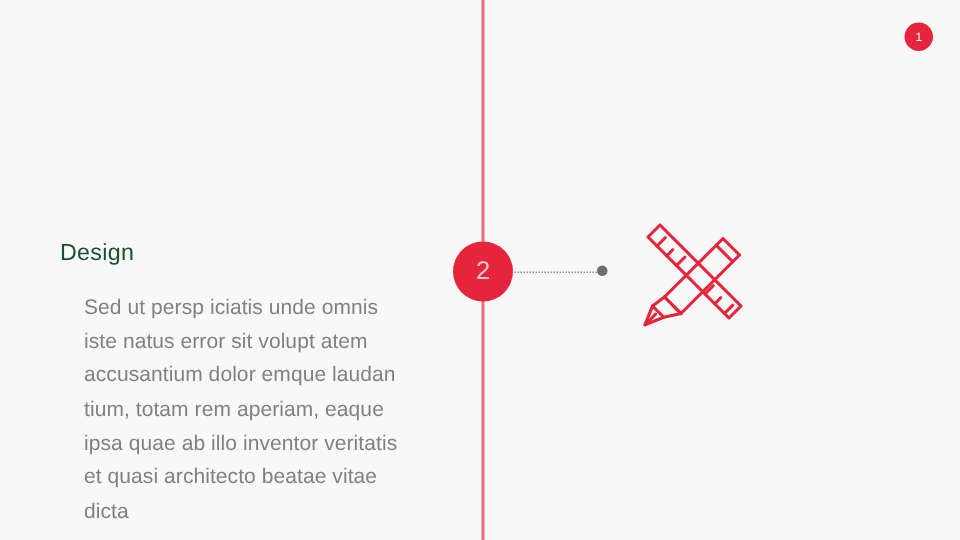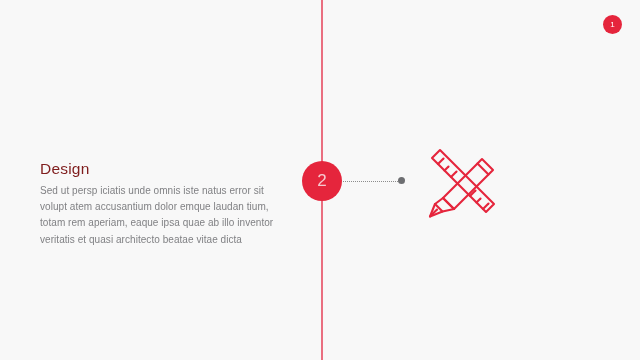--- a/index.html
+++ b/index.html
@@ -52,31 +52,31 @@
   #text-block {
     position: absolute;
     left: 40px;
     top: 160px;
     width: 243px;
   }
   #heading {
     font-family: "Liberation Sans", sans-serif;
     font-size: 15.5px;
     font-weight: 400;
-    color: #7f1d1d;
+    color: #14532d;
     letter-spacing: 0.2px;
     margin: 0 0 6px 0;
     line-height: 1.1;
   }
   #body-text {
     font-family: "Liberation Sans", sans-serif;
-    font-size: 10px;
+    font-size: 14px;
     line-height: 1.62;
     color: #808184;
-    margin: 0;
+    margin: 16px;
     letter-spacing: 0.05px;
   }
 
   
   #step-marker {
     position: absolute;
     left: 302px;
     top: 161px;
     width: 40px;
     height: 40px;

